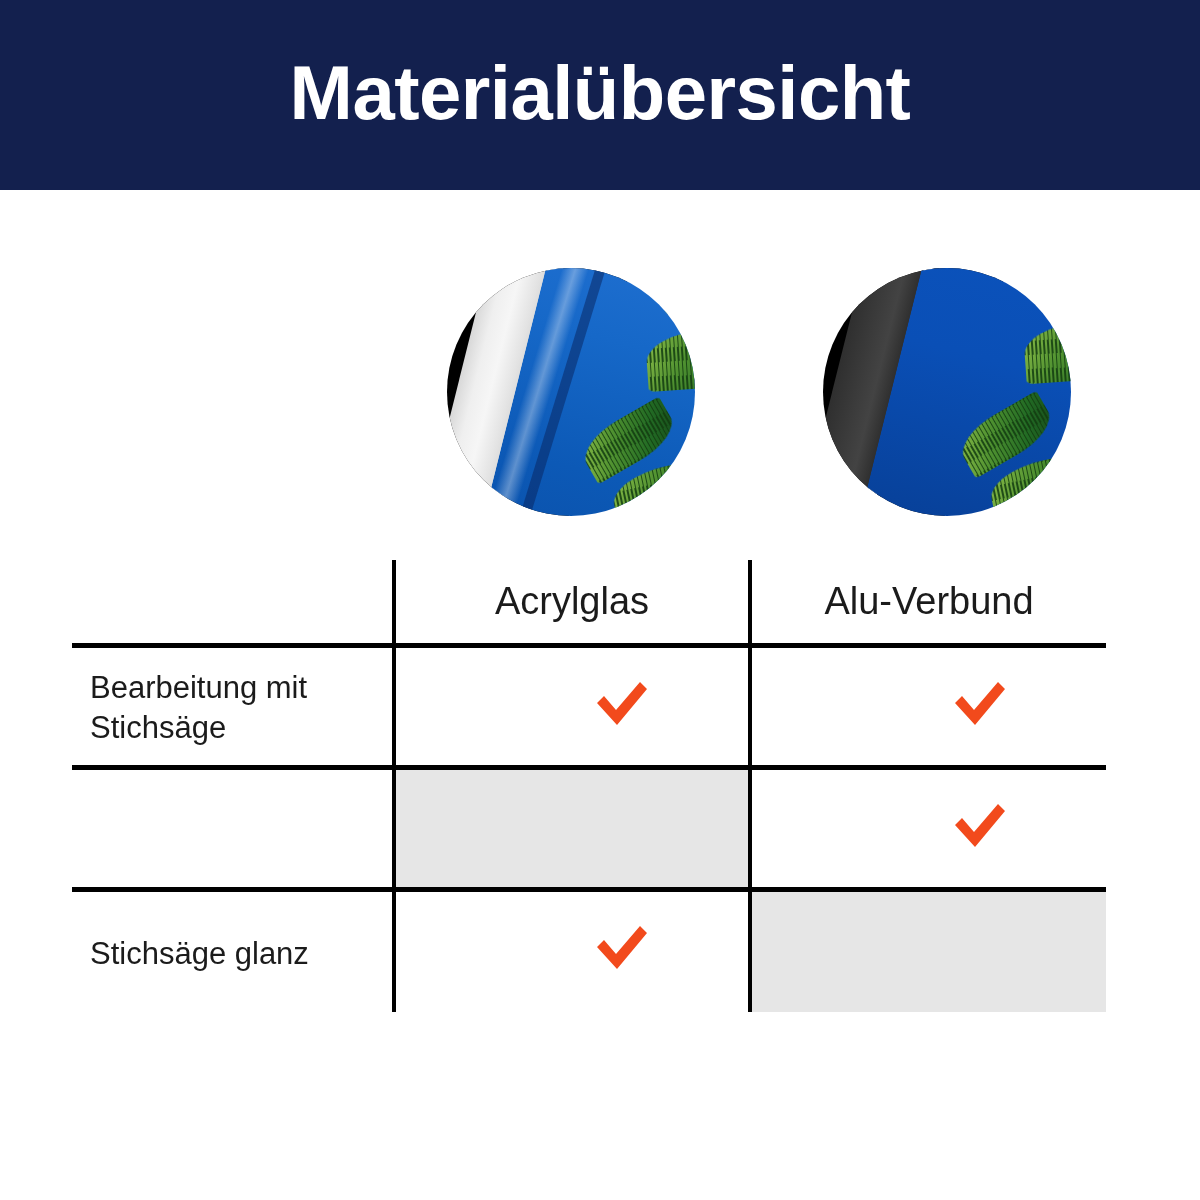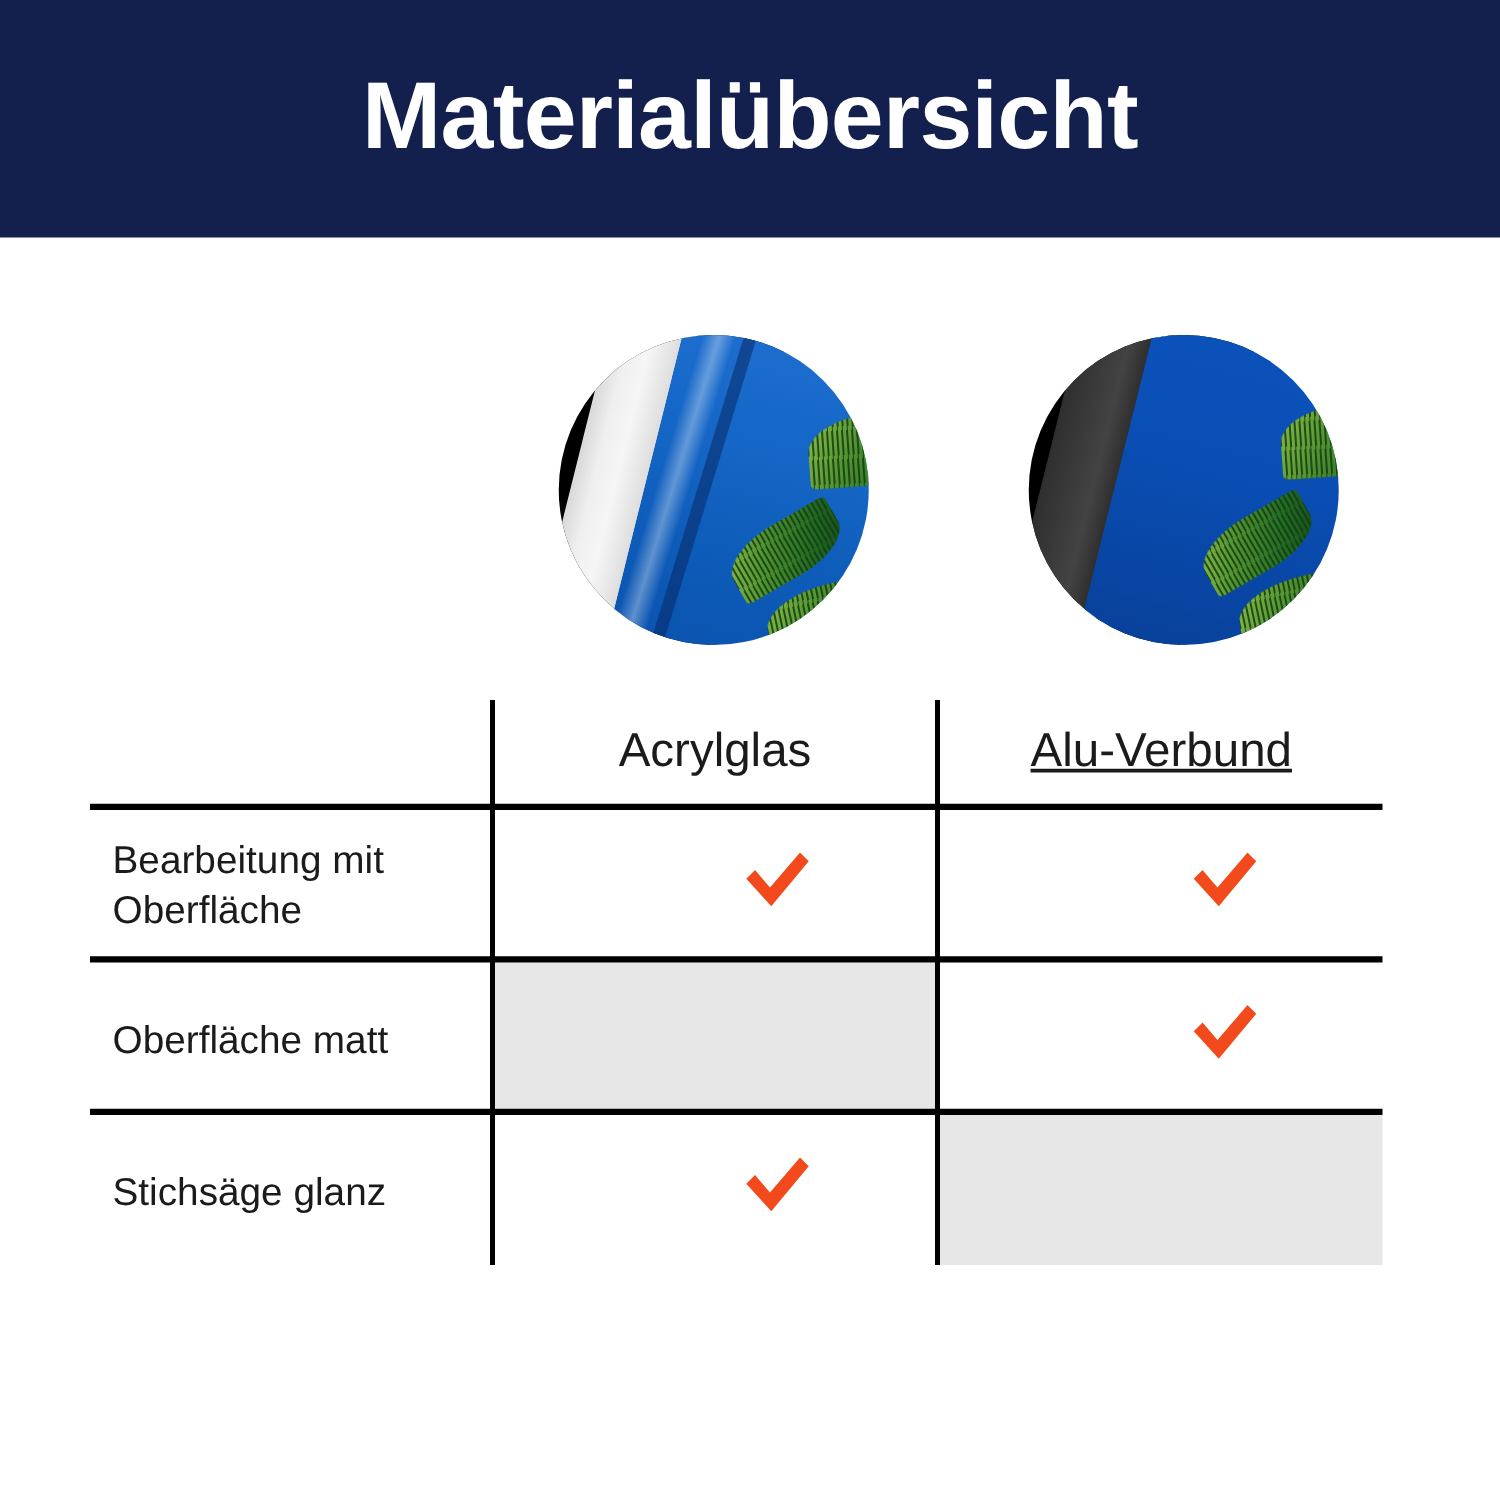--- a/index.html
+++ b/index.html
@@ -201,21 +201,21 @@
     position: absolute;
     top: 0;
     height: 83px;
     display: flex;
     align-items: center;
     justify-content: center;
     font-size: 38px;
     color: #1b1b1b;
   }
   .head-acryl { left: 324px; width: 352px; }
-  .head-alu   { left: 680px; width: 354px; text-decoration: underline; }
+  .head-alu   { left: 680px; width: 354px; }
 
   .cell-shaded {
     position: absolute;
     background: #e6e6e6;
   }
   .shade-matt-acryl  { left: 324px; top: 210px; width: 352px; height: 117px; }
   .shade-glanz-alu   { left: 680px; top: 332px; width: 354px; height: 120px; }
 
   .row-label {
     position: absolute;
@@ -304,22 +304,21 @@
 
     <div class="col-sep col-sep-1"></div>
     <div class="col-sep col-sep-2"></div>
     <div class="row-line row-line-1"></div>
     <div class="row-line row-line-2"></div>
     <div class="row-line row-line-3"></div>
 
     <div class="head-cell head-acryl">Acrylglas</div>
     <div class="head-cell head-alu">Alu-Verbund</div>
 
-    <div class="row-label label-1">Bearbeitung mit Oberfläche</div>
-    <div class="row-label label-2">Oberfläche matt</div>
+    <div class="row-label label-1">Bearbeitung mit Stichsäge</div>
     <div class="row-label label-3">Stichsäge glanz</div>
 
     <svg class="check chk-1-acryl" viewBox="0 0 56 56">
       <path d="M3 25 L10 18 L22 32 L46 4 L53 11 L23 47 Z" fill="#F24A1C"></path>
     </svg>
     <svg class="check chk-1-alu" viewBox="0 0 56 56">
       <path d="M3 25 L10 18 L22 32 L46 4 L53 11 L23 47 Z" fill="#F24A1C"></path>
     </svg>
     <svg class="check chk-2-alu" viewBox="0 0 56 56">
       <path d="M3 25 L10 18 L22 32 L46 4 L53 11 L23 47 Z" fill="#F24A1C"></path>

